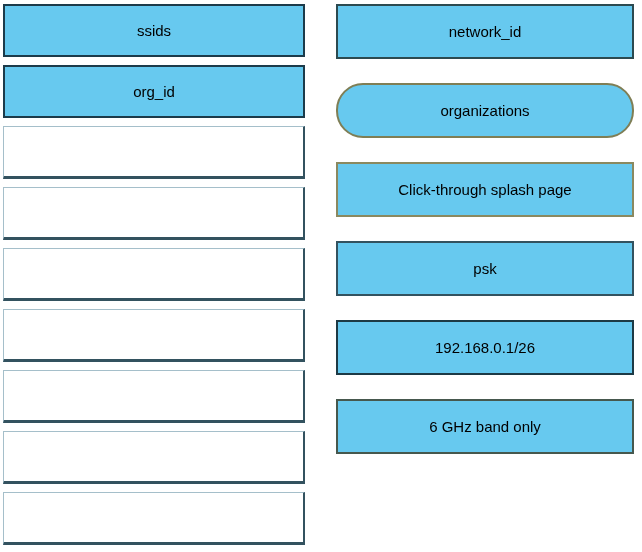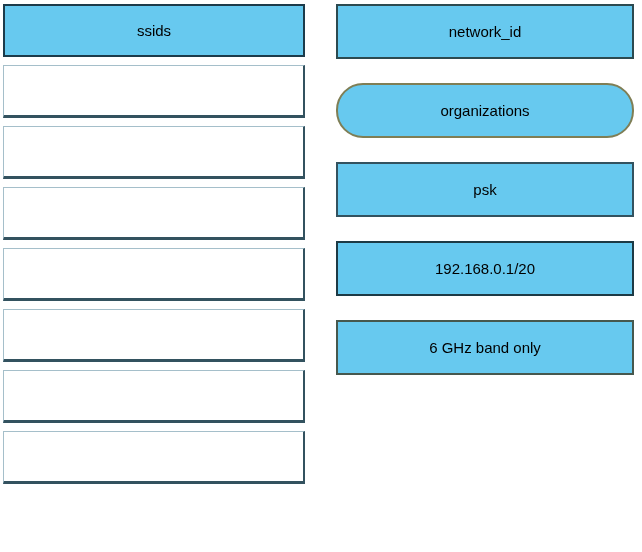--- a/index.html
+++ b/index.html
@@ -60,20 +60,23 @@
 </style>
 </head>
 <body>
 
 <div class="stage">
 
   <div class="col left">
     <div class="slot filled">
       <span class="label">ssids</span>
     </div>
+    <div class="slot filled">
+      <span class="label">org_id</span>
+    </div>
     <div class="slot empty">
       <span class="label"></span>
     </div>
     <div class="slot empty">
       <span class="label"></span>
     </div>
     <div class="slot empty">
       <span class="label"></span>
     </div>
     <div class="slot empty">
@@ -90,24 +93,27 @@
     </div>
   </div>
 
   <div class="col right">
     <div class="option" style="border-color: rgb(44, 74, 80);">
       <span class="label">network_id</span>
     </div>
     <div class="option" style="border-color: rgb(127, 126, 85); border-radius: 27px;">
       <span class="label">organizations</span>
     </div>
+    <div class="option" style="border-color: rgb(138, 137, 96);">
+      <span class="label">Click-through splash page</span>
+    </div>
     <div class="option" style="border-color: rgb(51, 82, 95); text-align: right;">
       <span class="label">psk</span>
     </div>
     <div class="option" style="border-color: rgb(29, 58, 69);">
-      <span class="label">192.168.0.1/20</span>
+      <span class="label">192.168.0.1/26</span>
     </div>
     <div class="option" style="border-color: rgb(70, 88, 78);">
       <span class="label">6 GHz band only</span>
     </div>
   </div>
 
 </div>
 
 </body></html>

